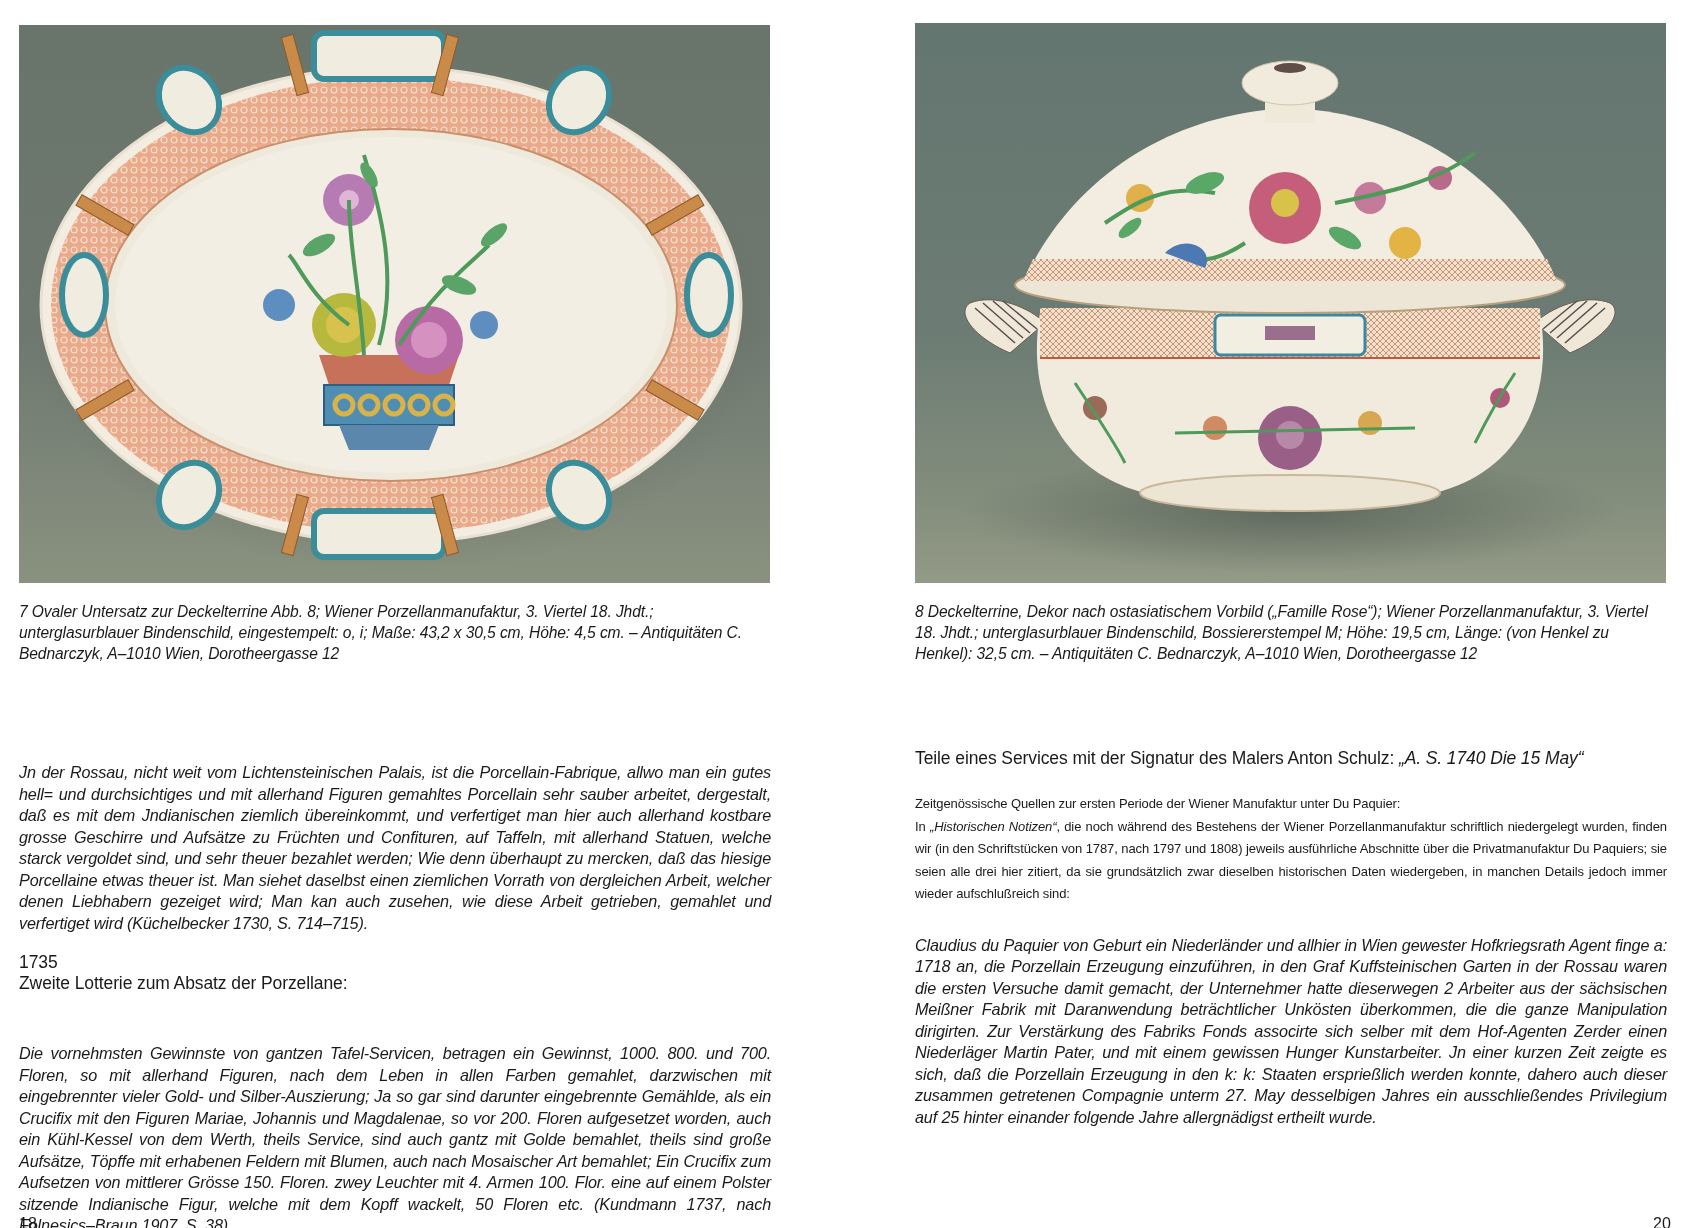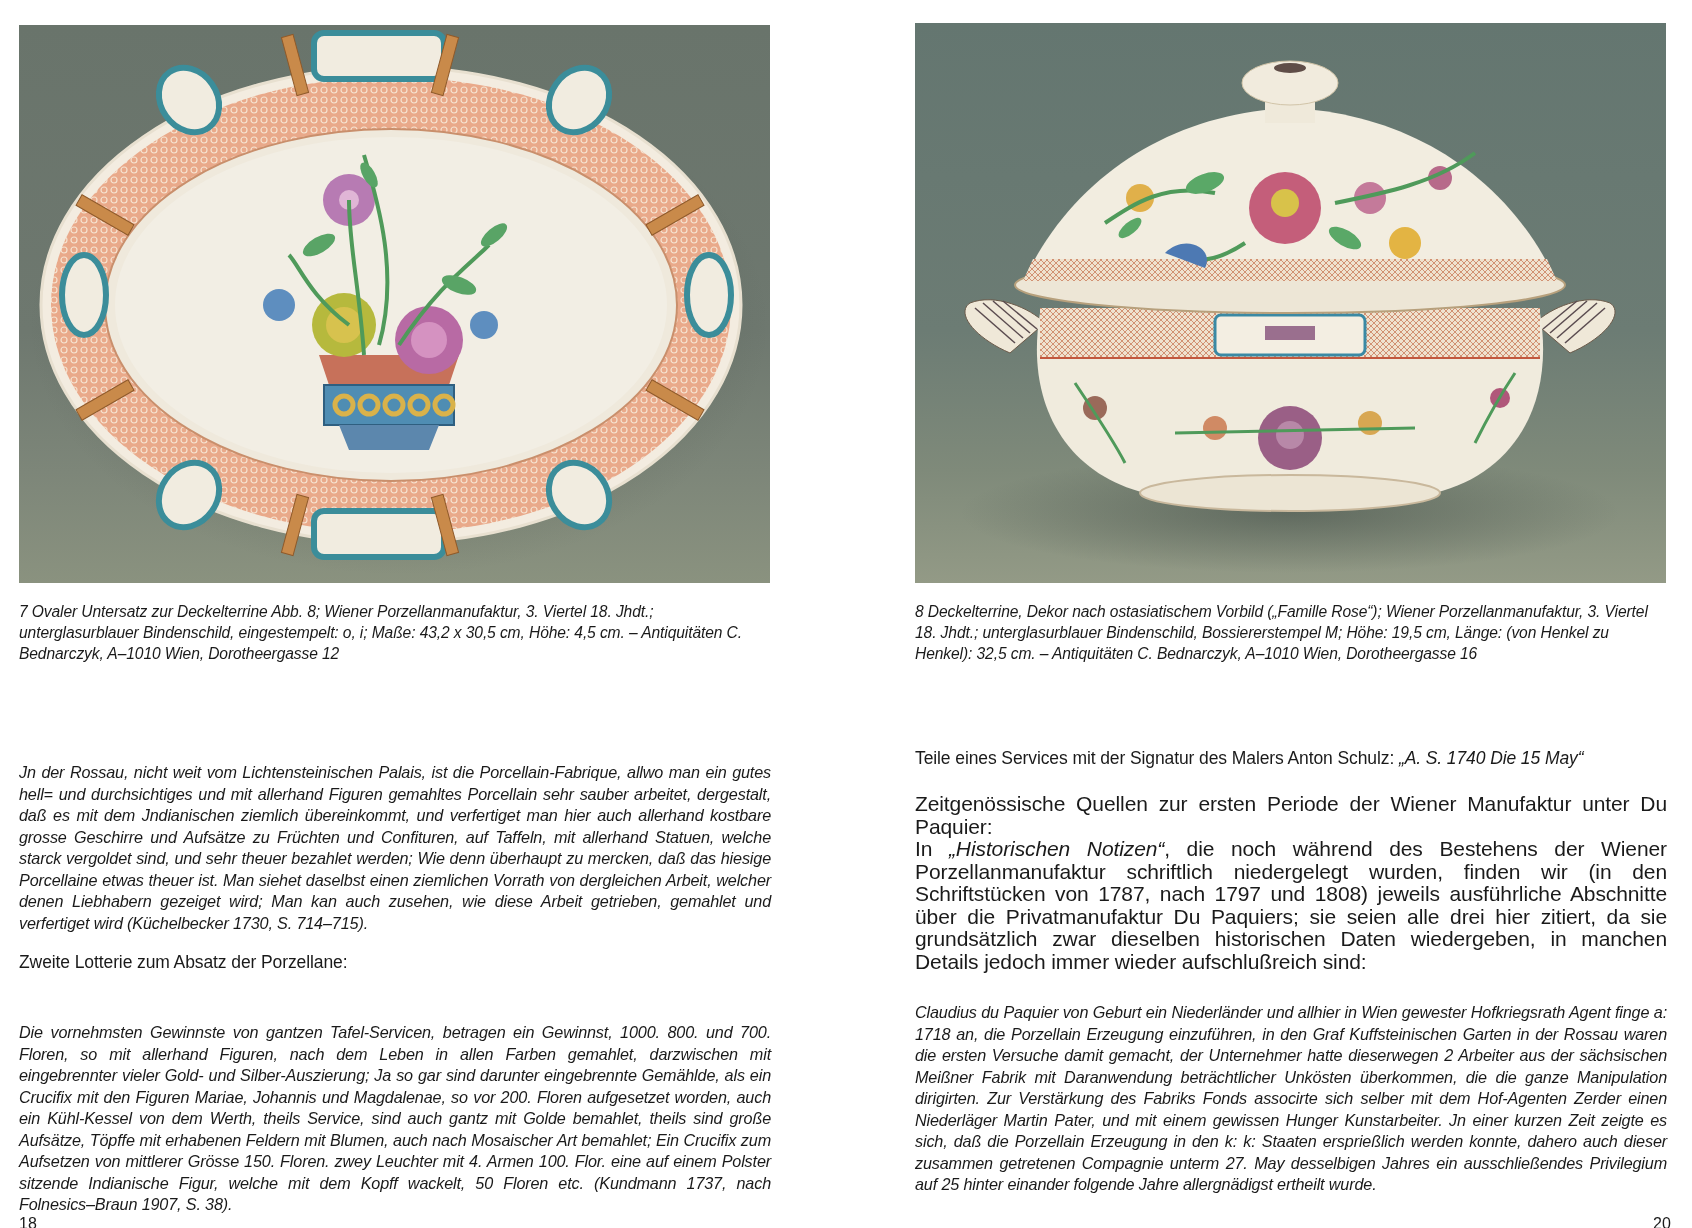--- a/index.html
+++ b/index.html
@@ -8,21 +8,21 @@
   #photo-left { left:19px; top:25px; width:751px; height:558px; background:linear-gradient(180deg,#69746b 0%,#6e786f 55%,#7d8679 80%,#8a927f 100%); }
   #photo-right { left:915px; top:23px; width:751px; height:560px; background:linear-gradient(180deg,#647670 0%,#6c7c74 55%,#7f8a7a 80%,#939a86 100%); }
   .caption { position:absolute; font-size:15.6px; line-height:21px; font-family:"Liberation Sans", sans-serif; font-stretch:condensed; letter-spacing:-0.1px;font-style:italic; }
   #caption-7 { left:19px; top:601px; width:750px; }
   #caption-8 { left:915px; top:601px; width:750px; }
   .col { position:absolute; }
   #col-left { left:19px; top:737px; width:752px; }
   #col-right { left:915px; top:748px; width:752px; }
   .year, .heading { font-size:17.5px; line-height:21px; letter-spacing:-0.1px; }
   .body-it { font-style:italic; font-size:16.2px; line-height:21.5px; text-align:justify; letter-spacing:-0.15px;margin-top:25px; }
-  .body-rm { font-size:21px; line-height:22.5px; text-align:justify; letter-spacing:-0.1px; }
+  .body-rm { font-size:13px; line-height:22.5px; text-align:justify; letter-spacing:-0.1px; }
   .gap-s { height:4px; } .gap-m { height:18px; } .gap-l { height:24px; }
   .pagenum { position:absolute; font-size:16px;margin-top:20px; }
   #page-18 { left:19px; top:1195px; }
   #page-19 { left:1653px; top:1195px; }
   .it { font-style:italic; }
 </style>
 </head>
 <body>
 
 <div id="photo-left" class="photo" aria-label="Oval porcelain platter with Famille Rose floral decor, salmon-pink border with blue cartouches">
@@ -171,25 +171,26 @@
     <circle cx="585" cy="375" r="10" fill="#b0577a"></circle>
     <g stroke="#4f9a5a" stroke-width="3" fill="none">
       <path d="M260 410 L500 405"></path>
       <path d="M160 360 C180 390 200 420 210 440"></path>
       <path d="M600 350 C580 380 570 400 560 420"></path>
     </g>
   </svg>
 </div>
 
 <div id="caption-7" class="caption">7   Ovaler Untersatz zur Deckelterrine Abb. 8; Wiener Porzellanmanufaktur, 3. Viertel 18. Jhdt.; unterglasurblauer Bindenschild, eingestempelt: o, i; Maße: 43,2 x 30,5 cm, Höhe: 4,5 cm. – Antiquitäten C. Bednarczyk, A–1010 Wien, Dorotheergasse 12</div>
-<div id="caption-8" class="caption">8   Deckelterrine, Dekor nach ostasiatischem Vorbild („Famille Rose“); Wiener Porzellanmanufaktur, 3. Viertel 18. Jhdt.; unterglasurblauer Bindenschild, Bossiererstempel M; Höhe: 19,5 cm, Länge: (von Henkel zu Henkel): 32,5 cm. – Antiquitäten C. Bednarczyk, A–1010 Wien, Dorotheergasse 16</div>
+<div id="caption-8" class="caption">8   Deckelterrine, Dekor nach ostasiatischem Vorbild („Famille Rose“); Wiener Porzellanmanufaktur, 3. Viertel 18. Jhdt.; unterglasurblauer Bindenschild, Bossiererstempel M; Höhe: 19,5 cm, Länge: (von Henkel zu Henkel): 32,5 cm. – Antiquitäten C. Bednarczyk, A–1010 Wien, Dorotheergasse 12</div>
 
 <div id="col-left" class="col">
   <div class="body-it">Jn der Rossau, nicht weit vom Lichtensteinischen Palais, ist die Porcellain-Fabrique, allwo man ein gutes hell= und durchsichtiges und mit allerhand Figuren gemahltes Porcellain sehr sauber arbeitet, dergestalt, daß es mit dem Jndianischen ziemlich übereinkommt, und verfertiget man hier auch allerhand kostbare grosse Geschirre und Aufsätze zu Früchten und Confituren, auf Taffeln, mit allerhand Statuen, welche starck vergoldet sind, und sehr theuer bezahlet werden; Wie denn überhaupt zu mercken, daß das hiesige Porcellaine etwas theuer ist. Man siehet daselbst einen ziemlichen Vorrath von dergleichen Arbeit, welcher denen Liebhabern gezeiget wird; Man kan auch zusehen, wie diese Arbeit getrieben, gemahlet und verfertiget wird (Küchelbecker 1730, S. 714–715).</div>
   <div class="gap-m"></div>
+  <div class="year">1735</div>
   <div class="heading">Zweite Lotterie zum Absatz der Porzellane:</div>
   <div class="gap-l"></div>
   <div class="body-it">Die vornehmsten Gewinnste von gantzen Tafel-Servicen, betragen ein Gewinnst, 1000. 800. und 700. Floren, so mit allerhand Figuren, nach dem Leben in allen Farben gemahlet, darzwischen mit eingebrennter vieler Gold- und Silber-Auszierung; Ja so gar sind darunter eingebrennte Gemählde, als ein Crucifix mit den Figuren Mariae, Johannis und Magdalenae, so vor 200. Floren aufgesetzet worden, auch ein Kühl-Kessel von dem Werth, theils Service, sind auch gantz mit Golde bemahlet, theils sind große Aufsätze, Töpffe mit erhabenen Feldern mit Blumen, auch nach Mosaischer Art bemahlet; Ein Crucifix zum Aufsetzen von mittlerer Grösse 150. Floren. zwey Leuchter mit 4. Armen 100. Flor. eine auf einem Polster sitzende Indianische Figur, welche mit dem Kopff wackelt, 50 Floren etc. (Kundmann 1737, nach Folnesics–Braun 1907, S. 38).</div>
 </div>
 
 <div id="col-right" class="col">
   <div class="heading"><span>Teile eines Services mit der Signatur des Malers Anton Schulz: </span><span class="it">„A. S. 1740 Die 15 May“</span></div>
   <div class="gap-l"></div>
   <div class="body-rm">Zeitgenössische Quellen zur ersten Periode der Wiener Manufaktur unter Du Paquier:</div>
   <div class="body-rm"><span>In </span><span class="it">„Historischen Notizen“</span><span>, die noch während des Bestehens der Wiener Porzellanmanufaktur schriftlich niedergelegt wurden, finden wir (in den Schriftstücken von 1787, nach 1797 und 1808) jeweils ausführliche Abschnitte über die Privatmanufaktur Du Paquiers; sie seien alle drei hier zitiert, da sie grundsätzlich zwar dieselben historischen Daten wiedergeben, in manchen Details jedoch immer wieder aufschlußreich sind:</span></div>

